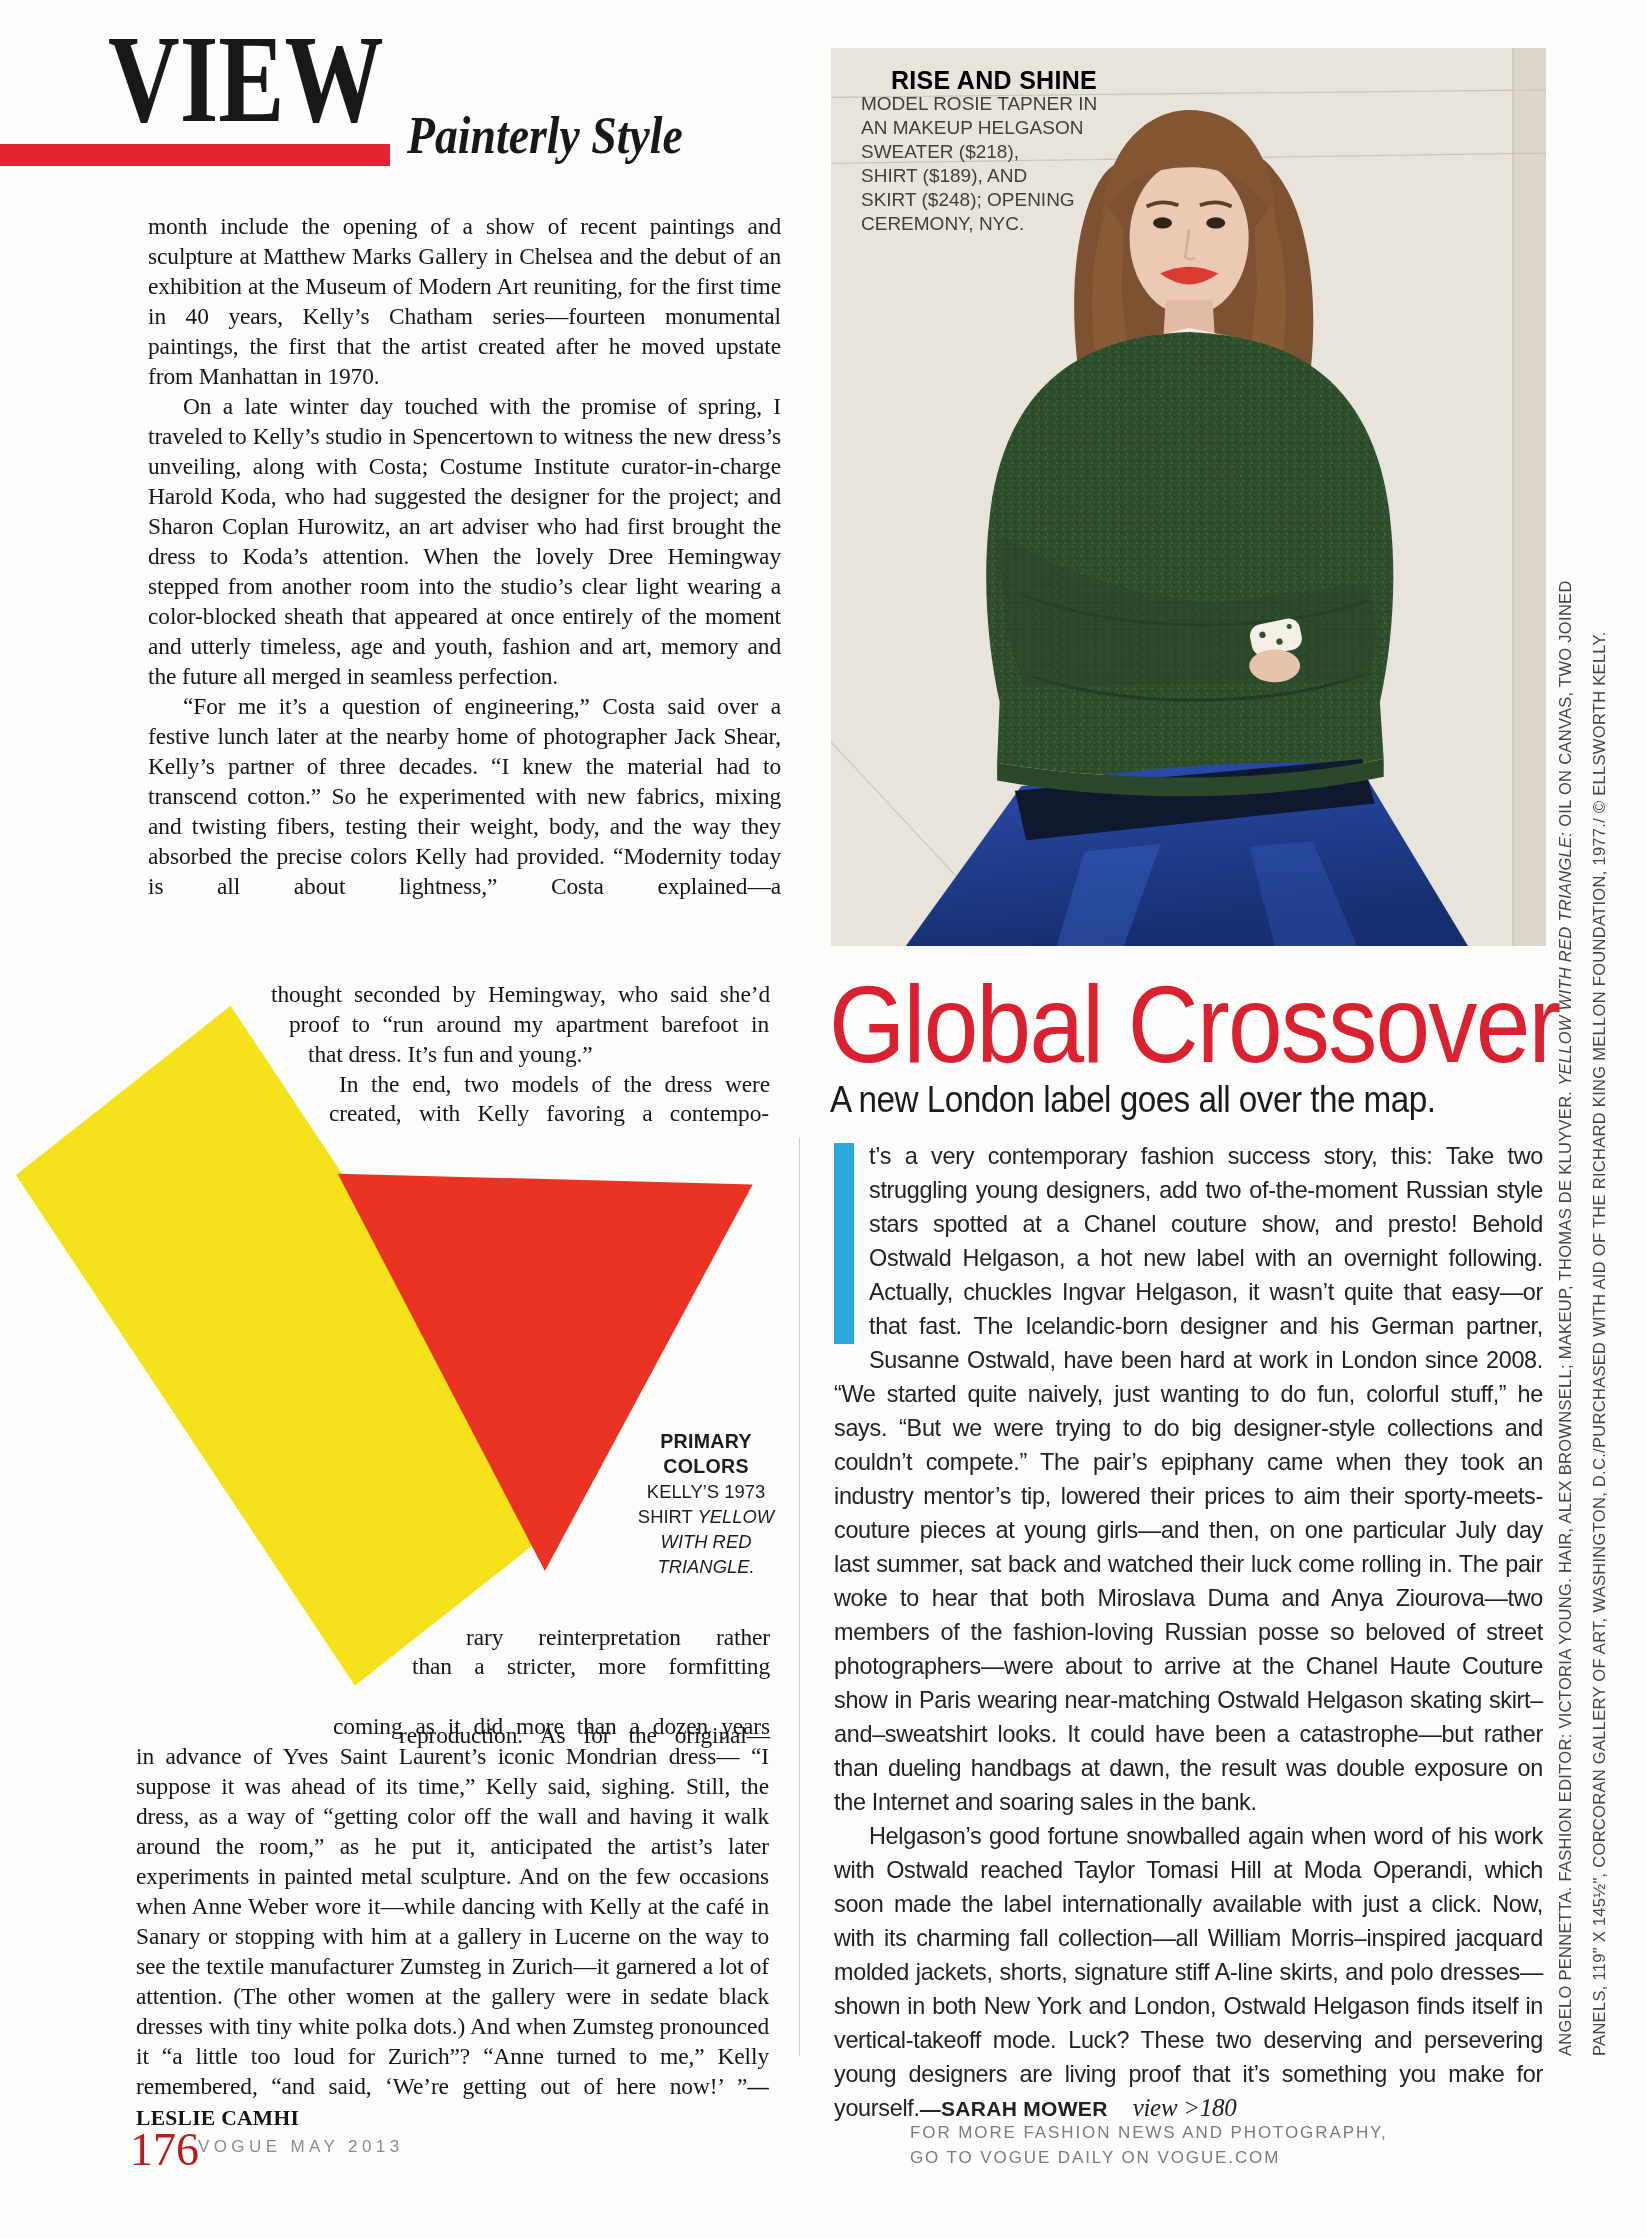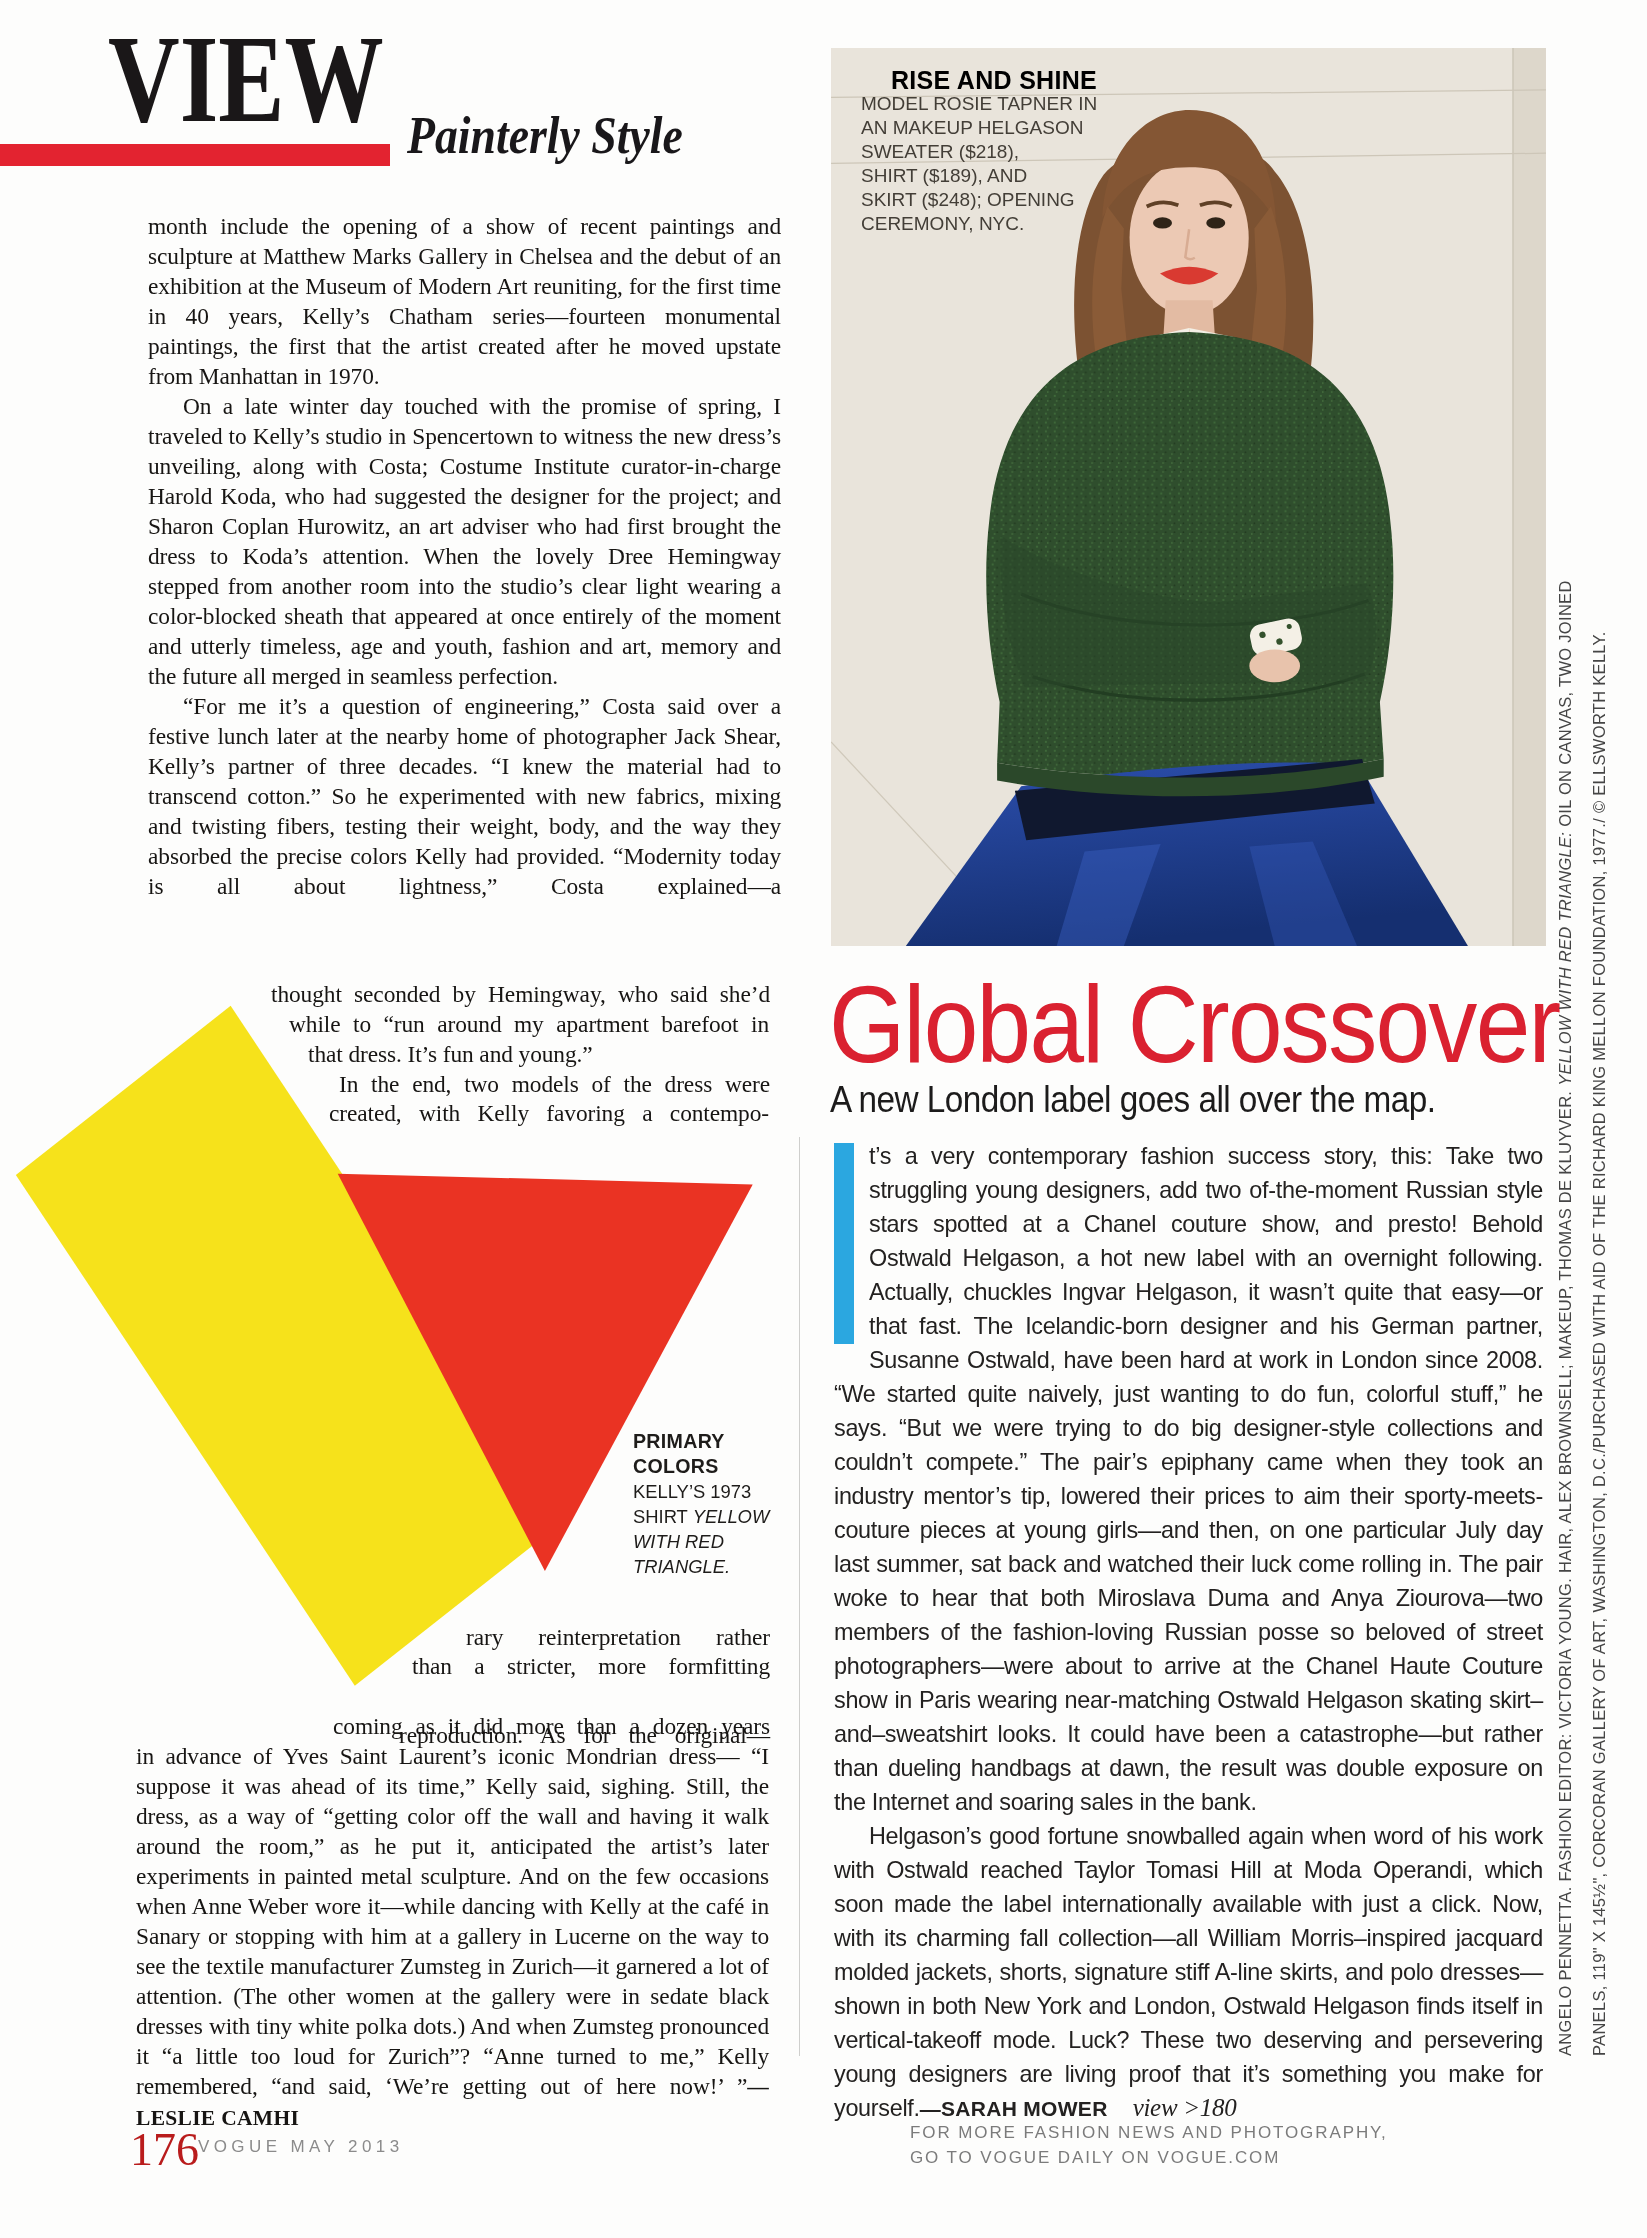--- a/index.html
+++ b/index.html
@@ -23,21 +23,21 @@
   .serifcol p.lastfull{text-align-last:justify;}
   .absline{position:absolute;font-family:"Liberation Serif",serif;font-size:23.4px;line-height:30px;
       letter-spacing:-0.1px;color:#171513;text-align:justify;text-align-last:justify;white-space:nowrap0;}
   .absline.rag{text-align:left;text-align-last:left;}
   .serif-tail{position:absolute;left:136px;top:1741px;width:633px;font-size:23.4px;line-height:30px;
       letter-spacing:-0.1px;text-align:justify;color:#171513;}
   .byline-serif{font-weight:bold;font-size:21.5px;letter-spacing:0.3px;}
 
   
   .artwork{position:absolute;left:0;top:976px;width:792px;height:735px;}
-  .art-caption{position:absolute;left:633px;top:1429px;width:146px;text-align:left;
+  .art-caption{position:absolute;left:633px;top:1429px;width:146px;text-align:center;
       font-family:"Liberation Sans",sans-serif;font-size:18.4px;line-height:25px;color:#1e1c1a;}
   .art-caption .b{font-weight:bold;font-size:19.6px;letter-spacing:0.3px;}
   .art-caption .i{font-style:italic;}
 
   
   .photo{position:absolute;left:831px;top:48px;width:715px;height:898px;background:#e9e4db;overflow:hidden;}
   .photo svg{position:absolute;left:0;top:0;}
   .photo-caption{position:absolute;left:30px;top:20px;width:266px;
       font-family:"Liberation Sans",sans-serif;font-size:19px;line-height:24px;color:#433e37;}
   .photo-caption .cap-title{font-weight:bold;font-size:25px;color:#000000;letter-spacing:0.3px;text-align:center;}
@@ -84,21 +84,21 @@
   <div class="red-bar"></div>
   <div class="painterly">Painterly Style</div>
 
   <div class="serifcol">
     <p>month include the opening of a show of recent paintings and sculpture at Matthew Marks Gallery in Chelsea and the debut of an exhibition at the Museum of Modern Art reuniting, for the first time in 40 years, Kelly’s Chatham series—fourteen monumental paintings, the first that the artist created after he moved upstate from Manhattan in 1970.</p>
     <p class="ind">On a late winter day touched with the promise of spring, I traveled to Kelly’s studio in Spencertown to witness the new dress’s unveiling, along with Costa; Costume Institute curator-in-charge Harold Koda, who had suggested the designer for the project; and Sharon Coplan Hurowitz, an art adviser who had first brought the dress to Koda’s attention. When the lovely Dree Hemingway stepped from another room into the studio’s clear light wearing a color-blocked sheath that appeared at once entirely of the moment and utterly timeless, age and youth, fashion and art, memory and the future all merged in seamless perfection.</p>
     <p class="ind lastfull">“For me it’s a question of engineering,” Costa said over a festive lunch later at the nearby home of photographer Jack Shear, Kelly’s partner of three decades. “I knew the material had to transcend cotton.” So he experimented with new fabrics, mixing and twisting fibers, testing their weight, body, and the way they absorbed the precise colors Kelly had provided. “Modernity today is all about lightness,” Costa explained—a</p>
   </div>
 
   <div class="absline" style="left:271px;top:979px;width:499px;">thought seconded by Hemingway, who said she’d</div>
-  <div class="absline" style="left:289px;top:1009px;width:480px;">while to “run around my apartment barefoot in</div>
+  <div class="absline" style="left:289px;top:1009px;width:480px;">proof to “run around my apartment barefoot in</div>
   <div class="absline rag" style="left:308px;top:1039px;width:462px;">that dress. It’s fun and young.”</div>
   <div class="absline" style="left:339px;top:1069px;width:431px;">In the end, two models of the dress were</div>
   <div class="absline" style="left:329px;top:1098px;width:440px;">created, with Kelly favoring a contempo-</div>
 
   <div class="absline" style="left:466px;top:1622px;width:304px;">rary reinterpretation rather</div>
   <div class="absline" style="left:412px;top:1651px;width:358px;">than a stricter, more formfitting</div>
   <div class="absline" style="left:399px;top:1681px;width:371px;margin-top:39px;">reproduction. As for the original—</div>
   <div class="absline" style="left:333px;top:1711px;width:437px;">coming as it did more than a dozen years</div>
 
   <div class="serif-tail">

